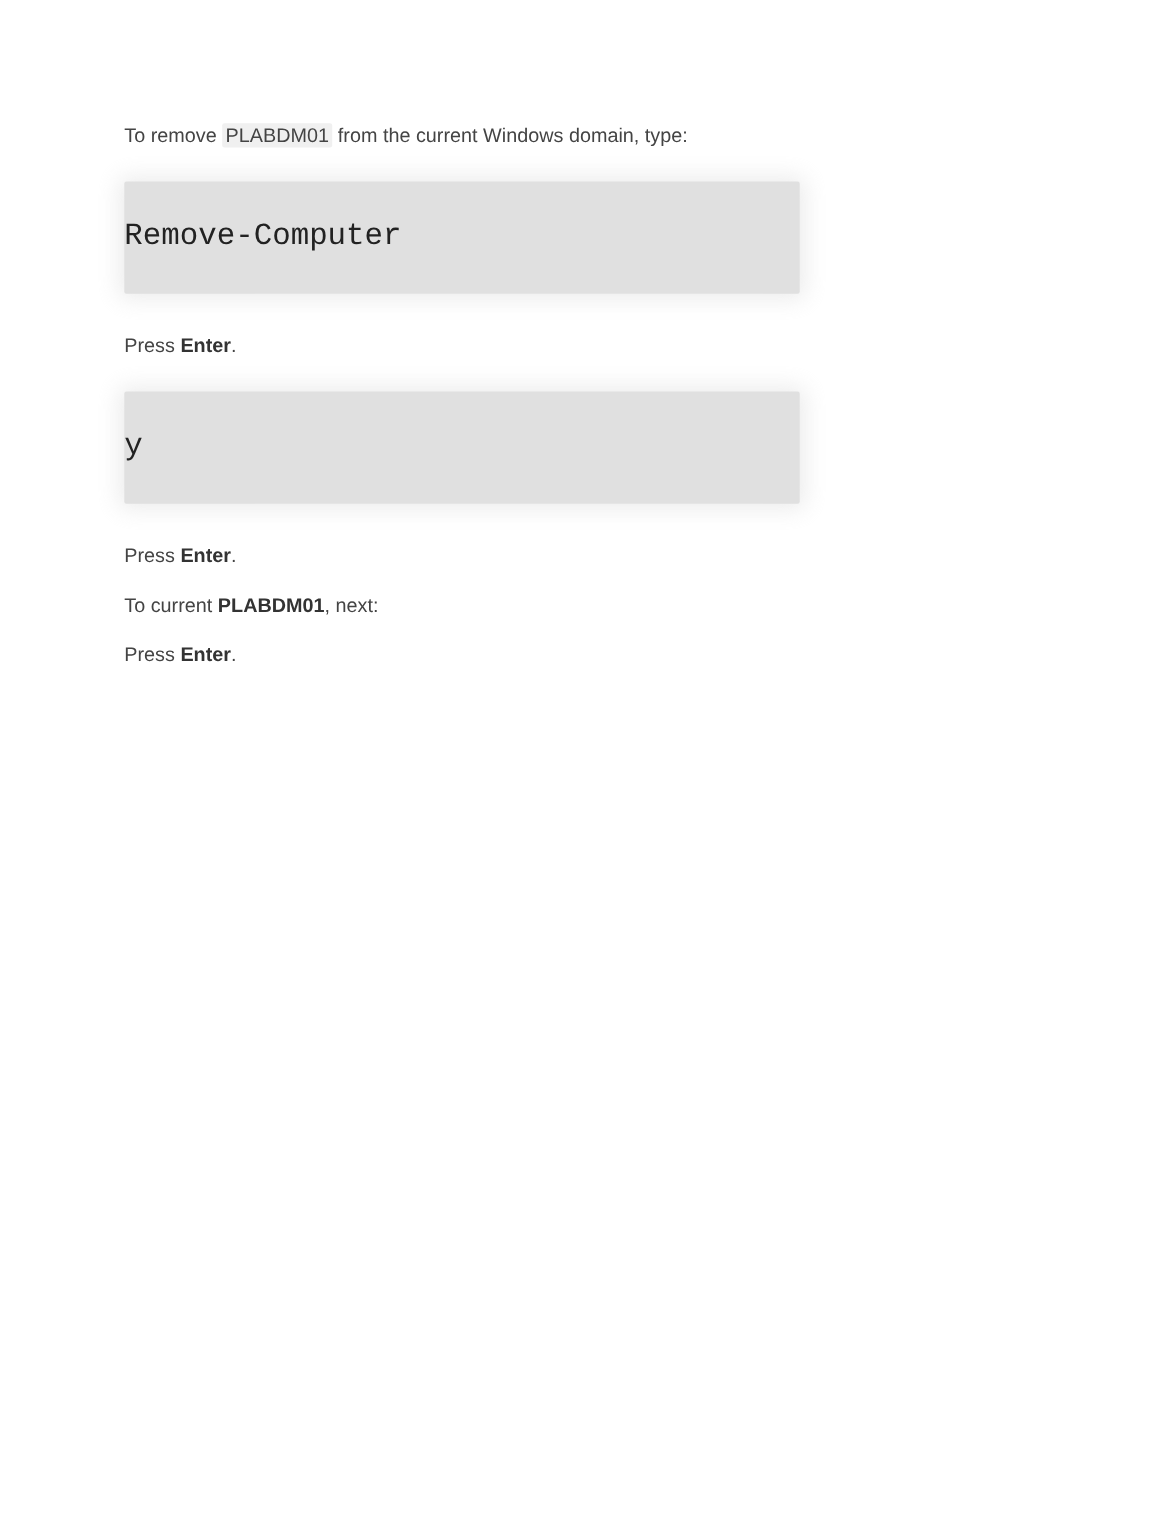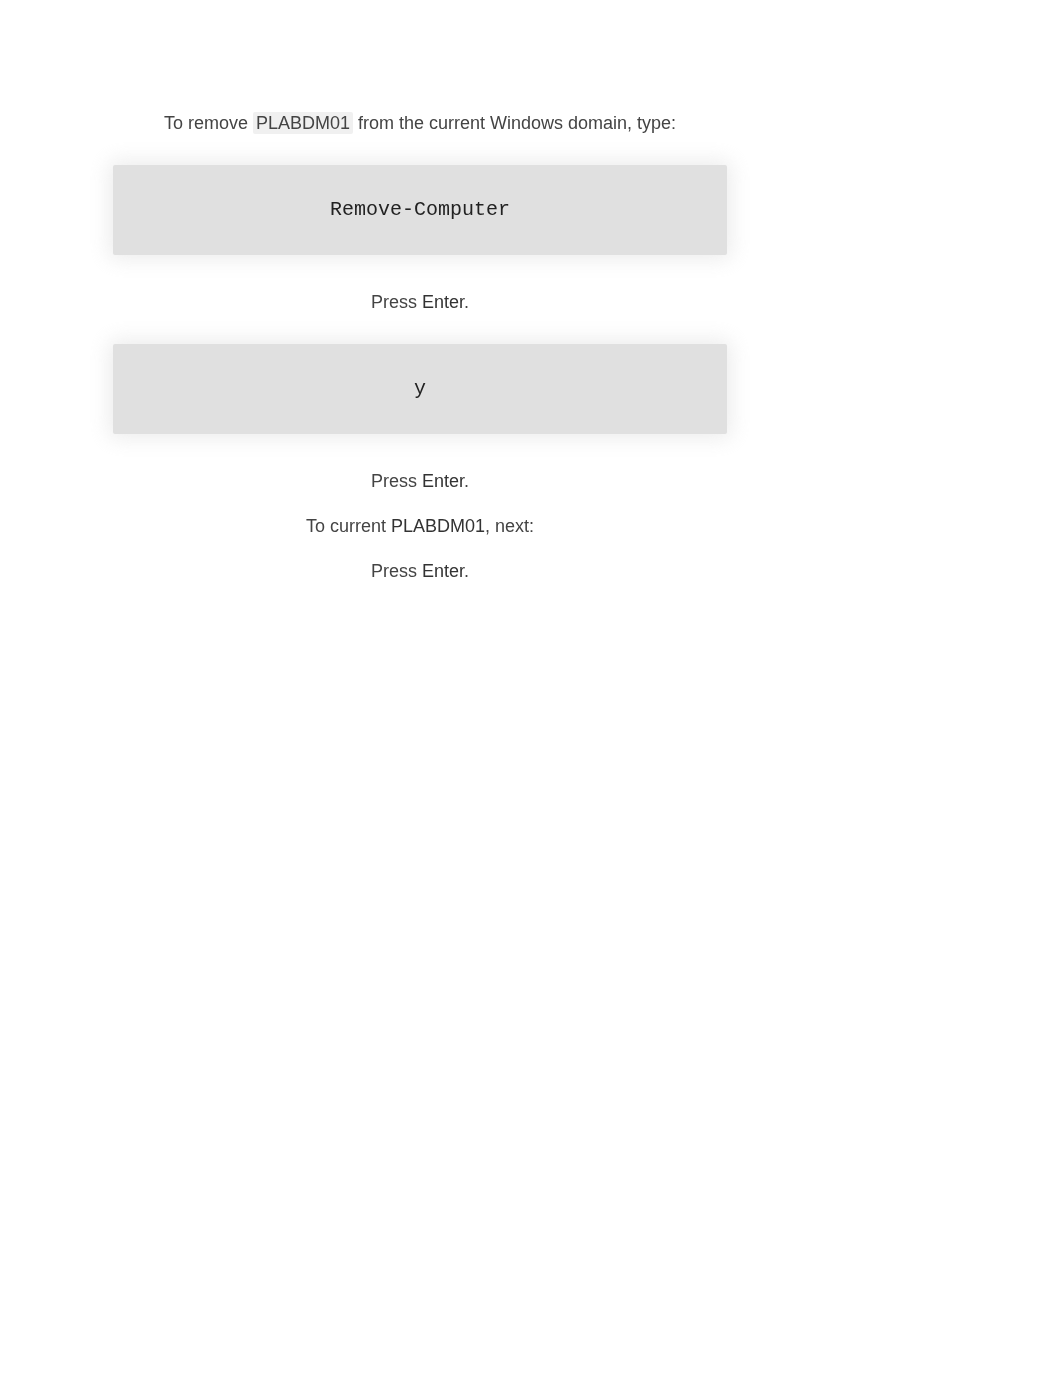--- a/index.html
+++ b/index.html
@@ -12,46 +12,45 @@
       background: #ffffff;
       width: 1062px;
       min-height: 1377px;
       color: #333333;
       font-size: 18px;
       line-height: 1.5;
     }
     .content {
       padding: 110px 113px 0 113px;
       max-width: 840px;
-      text-align: center;
     }
     .para {
       margin-bottom: 18px;
       color: #444444;
     }
     .inline-highlight {
       background: #f0f0f0;
       padding: 1px 3px;
       border-radius: 2px;
     }
     .code-block {
       background: #e0e0e0;
       padding: 30px 0 30px 0;
       margin: 28px 0 34px 0;
       font-family: "Courier New", Courier, monospace;
-      font-size: 20px;
+      font-size: 28px;
       color: #222222;
       border-radius: 2px;
       box-shadow: 0 0 20px 4px rgba(224,224,224,0.6);
     }
     .code-block .code-text {
       padding-left: 0;
     }
     .bold {
-      font-weight: normal;
+      font-weight: bold;
       color: #333333;
     }
   </style>
 </head>
 <body>
 
 <div class="content">
 
   <p class="para">
     <span>To remove </span><span class="inline-highlight">PLABDM01</span><span> from the current Windows domain, type:</span>

